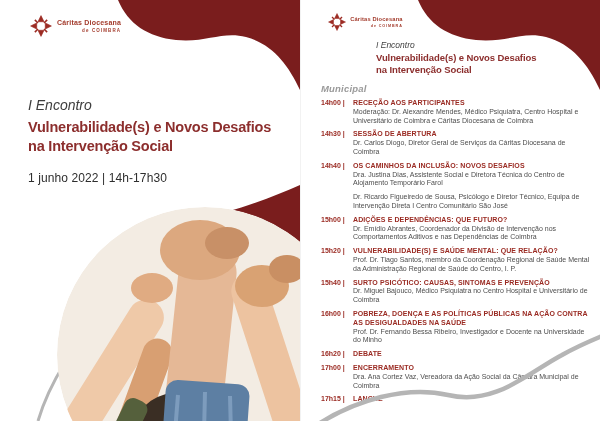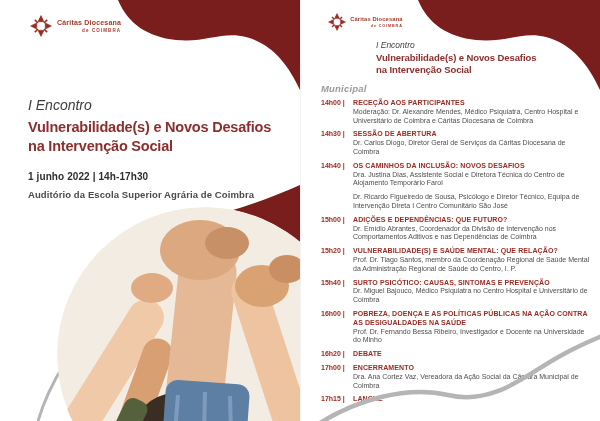--- a/index.html
+++ b/index.html
@@ -19,21 +19,21 @@
   .logo-text{display:flex;flex-direction:column;line-height:1.15;}
   .logo-title{font-size:7px;font-weight:700;color:var(--logo-red,#a33b2c);letter-spacing:.2px;}
   .logo-subtitle{font-size:4.5px;font-weight:700;color:var(--logo-red,#a33b2c);letter-spacing:1.1px;margin-top:1px;align-self:flex-end;}
 
   
   .cover-text{position:absolute;left:28px;top:97px;width:262px;}
   .edition{font-size:14px;font-style:italic;font-weight:500;color:#3e3e3e;margin:0 0 5px 0;}
   .cover-title{margin:0 0 16px 0;color:var(--title-red,#8c2e2d);font-weight:700;
                font-size:14.5px;line-height:1.28;letter-spacing:-.2px;}
   .cover-title span{display:block;white-space:nowrap;}
-  .cover-date{font-size:10px;font-weight:700;color:#2e2e2e;margin-bottom:7px;letter-spacing:.1px;}
+  .cover-date{font-size:12px;font-weight:400;color:#2e2e2e;margin-bottom:7px;letter-spacing:.1px;}
   .cover-venue{font-size:9.5px;font-weight:700;color:#4a4a4a;letter-spacing:.1px;}
 
   .cover-art{position:absolute;left:0;bottom:0;width:300px;height:271px;display:block;}
 
   
   .header-right{position:absolute;left:75px;top:40px;width:215px;}
   .edition-sm{font-size:8.5px;font-style:italic;font-weight:500;color:#3e3e3e;margin:0 0 2px 0;}
   .title-sm{margin:0;color:var(--title-red,#8c2e2d);font-weight:700;font-size:9.5px;line-height:1.3;letter-spacing:-.1px;}
   .title-sm span{display:block;white-space:nowrap;}
 
@@ -81,21 +81,20 @@
       </div>
     </div>
 
     <div class="cover-text">
       <p class="edition">I Encontro</p>
       <h1 class="cover-title">
         <span>Vulnerabilidade(s) e Novos Desafios</span>
         <span>na Intervenção Social</span>
       </h1>
       <div class="cover-date">1 junho 2022  |  14h-17h30</div>
-      <div class="cover-venue">Auditório da Escola Superior Agrária de Coimbra</div>
     </div>
 
     <svg class="cover-art" viewBox="0 0 300 271">
       <defs>
         <clipPath id="photoClip">
             <circle cx="205" cy="205" r="148"></circle>
           </clipPath>
       </defs>
 
       <path d="M38,271 C60,196 140,108 228,70 C256,58 284,68 300,92" fill="none" stroke="#b5b5b5" stroke-width="3"></path>

